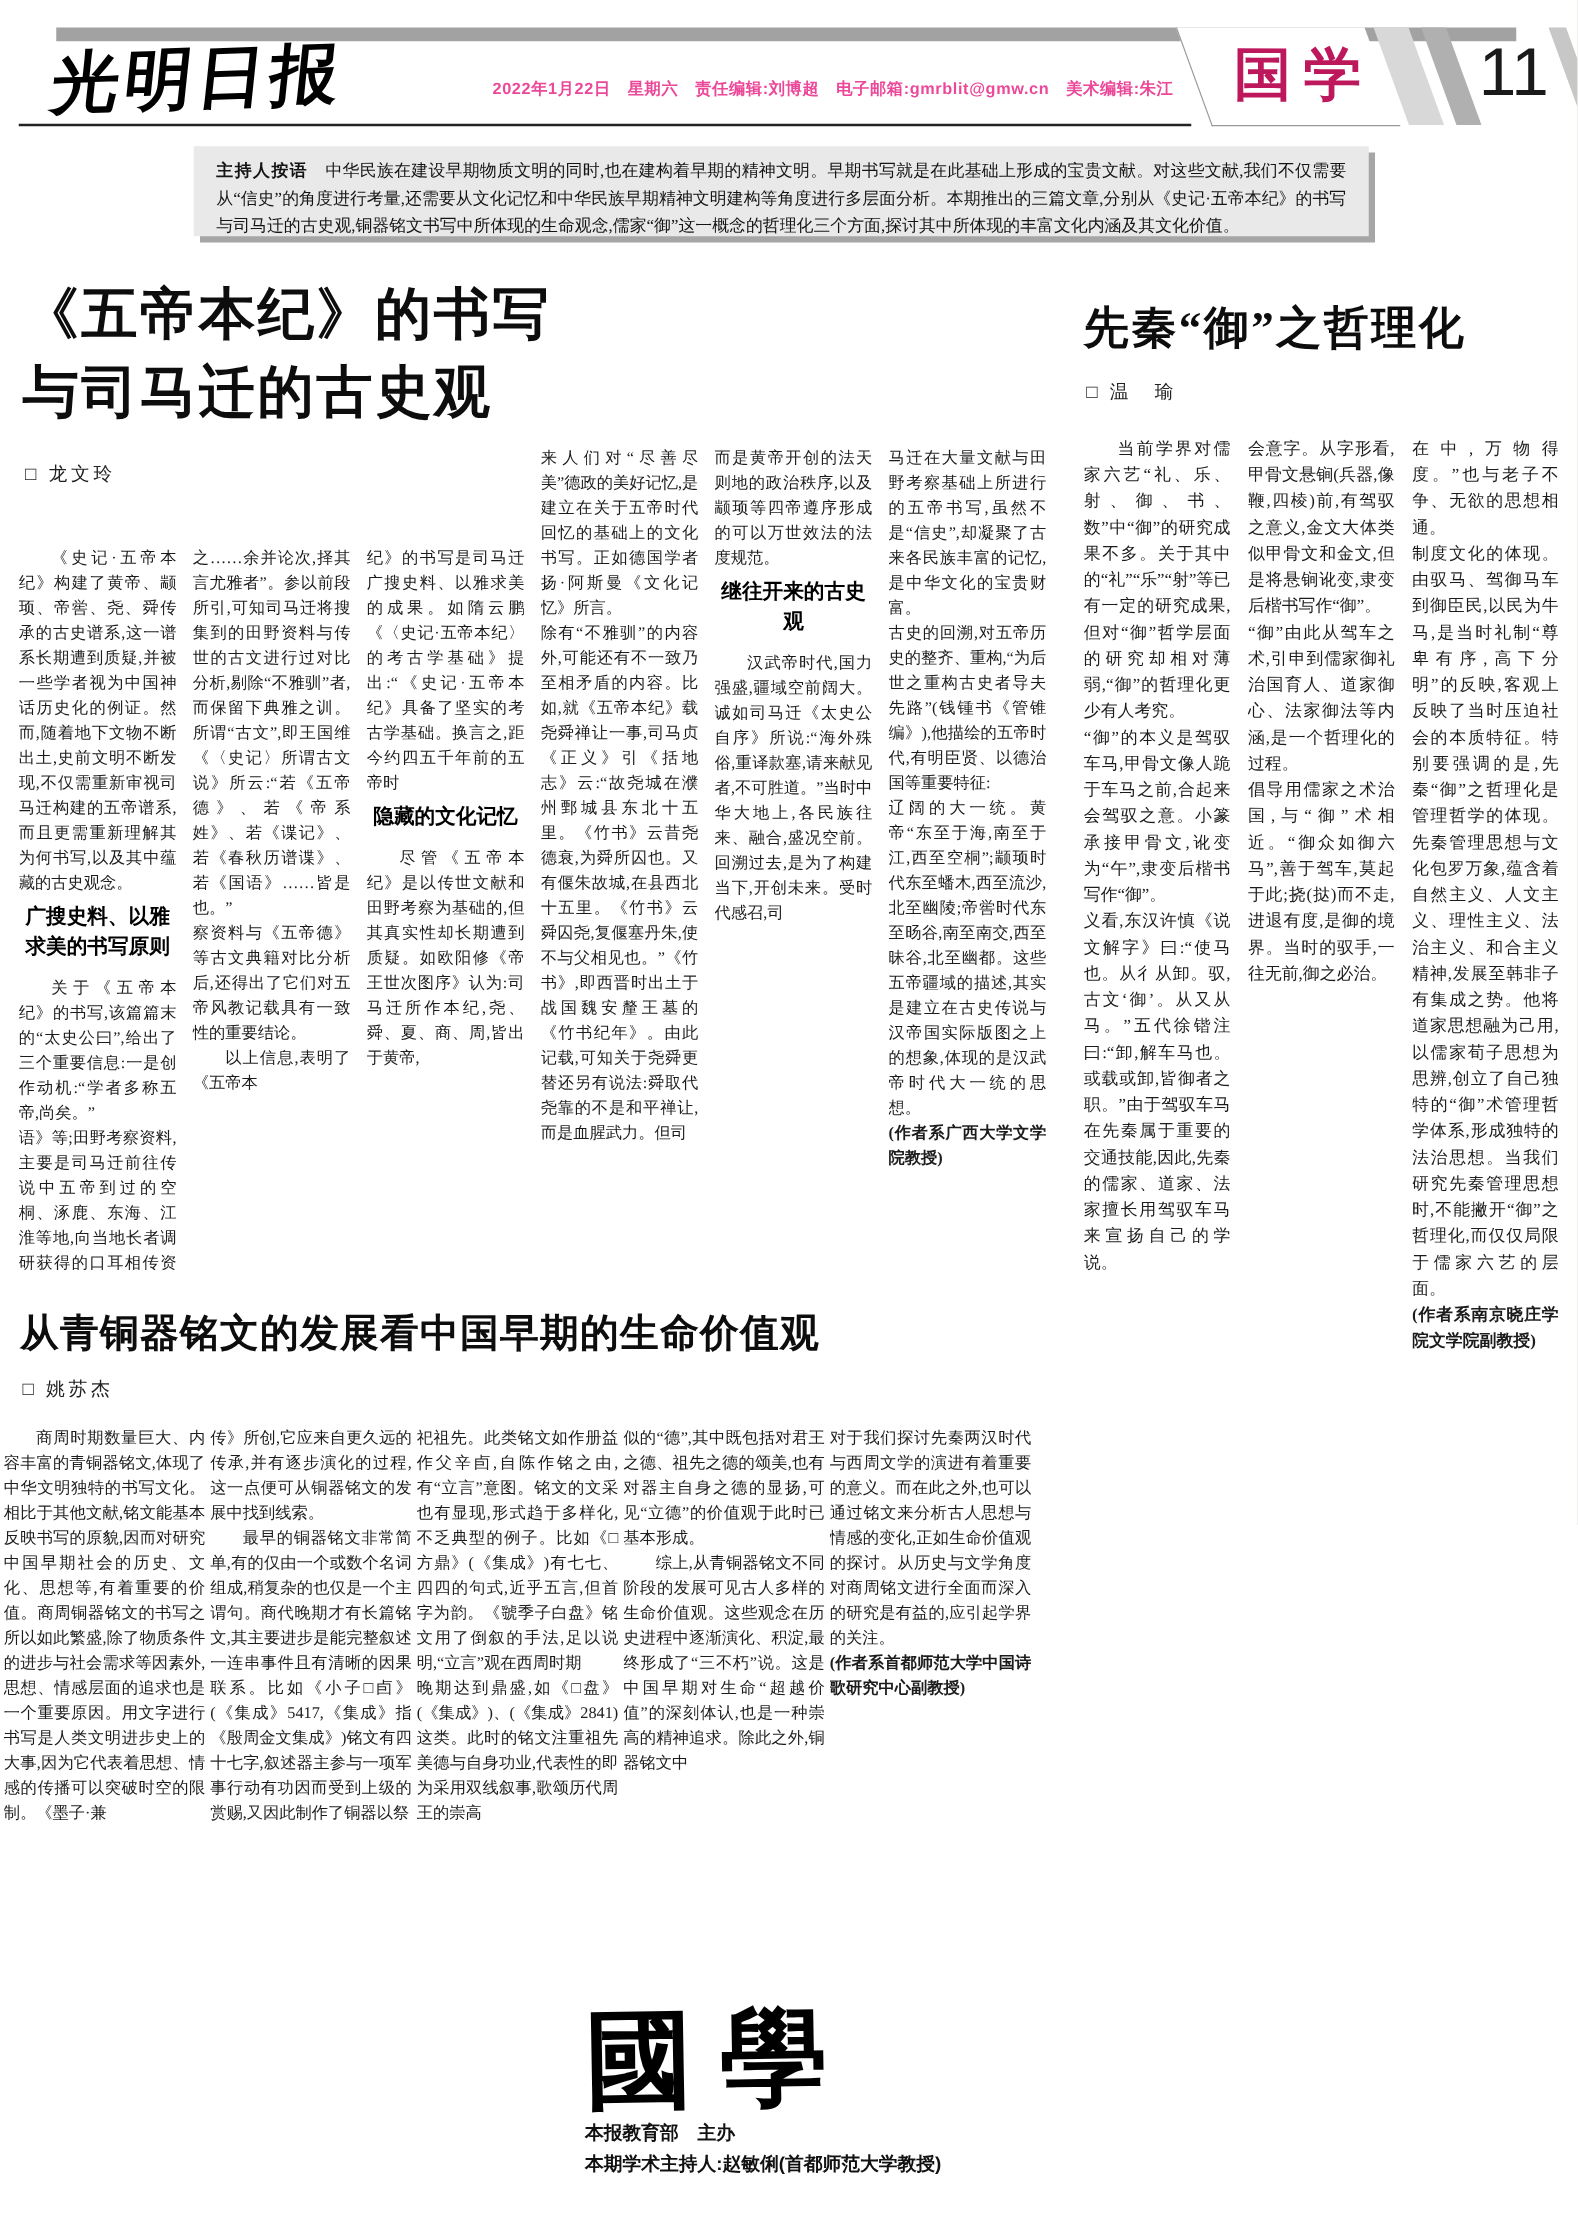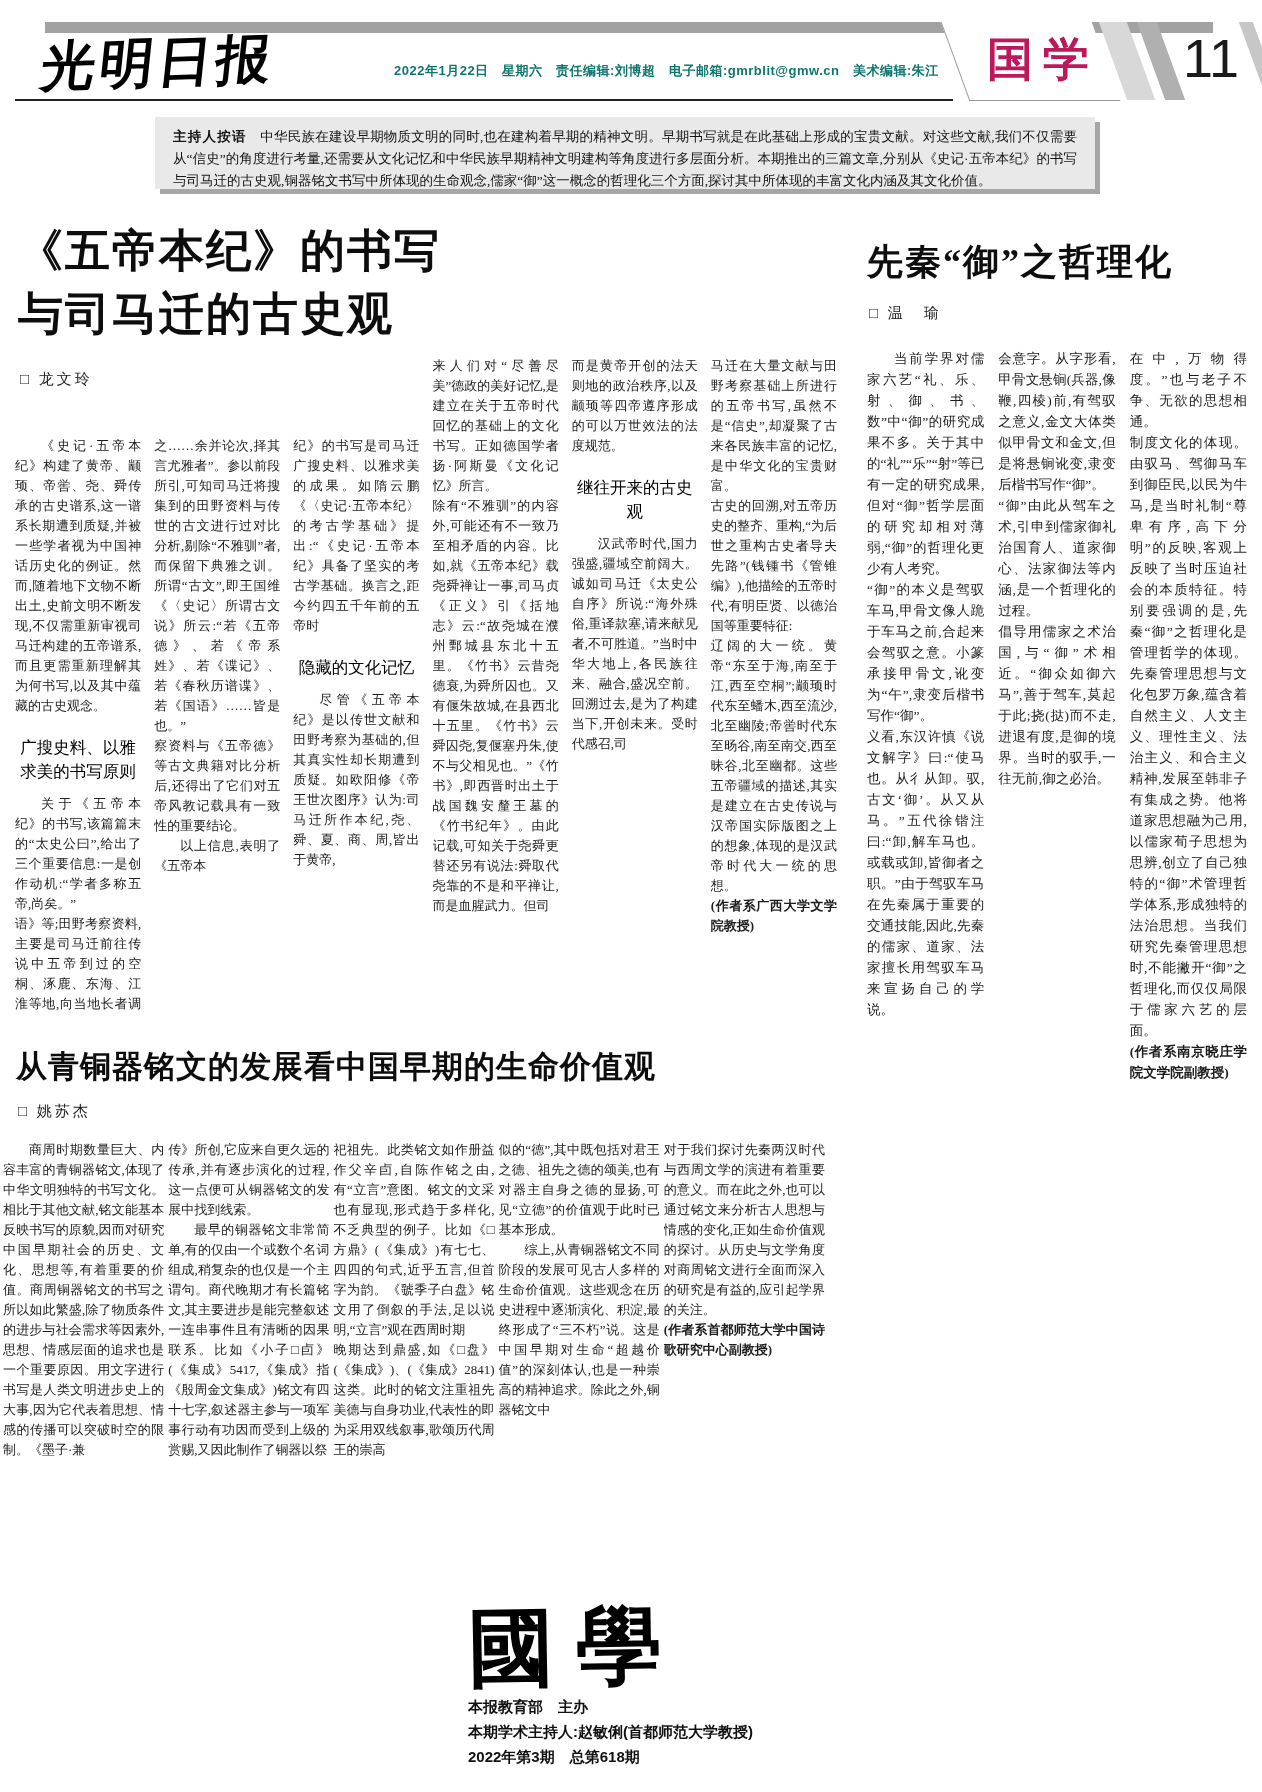--- a/index.html
+++ b/index.html
@@ -7,21 +7,21 @@
     position:relative;width:1262px;height:1792px;background:#ffffff;
     margin:0 auto;overflow:hidden;
     font-family:"Liberation Serif","DejaVu Serif",serif;color:#1c1c1c;
   }
   .abs{position:absolute;}
   
   #topbar{left:45px;top:22px;width:1168px;height:11px;background:#a2a2a2;}
   #masthead{left:42px;top:36px;font-size:54px;font-weight:bold;color:#000;
     transform:skewX(-8deg) rotate(-2deg);letter-spacing:4px;line-height:1;}
   #dateline{left:394px;top:62px;font-family:"Liberation Sans","DejaVu Sans",sans-serif;
-    font-size:13px;font-weight:bold;color:#0f766e;letter-spacing:.5px;}
+    font-size:13px;font-weight:bold;color:#ec4899;letter-spacing:.5px;}
   #headrule{left:15px;top:99px;width:938px;height:2px;background:#222;}
   #section-tab{left:935px;top:22px;width:300px;height:78px;}
   .skew{transform:skewX(20deg);}
   #tab-white{position:absolute;left:20px;top:0;width:150px;height:78px;background:#fff;
     border-left:1px solid #9a9a9a;border-bottom:1px solid #9a9a9a;}
   #tab-label{position:absolute;left:52px;top:8px;font-size:46px;font-weight:bold;
     color:#be185d;letter-spacing:10px;line-height:1.3;}
   .stripe{position:absolute;top:0;height:78px;}
   #stripe1{left:178px;width:28px;background:#d8d8d8;}
   #stripe2{left:216px;width:20px;background:#b0b0b0;}
@@ -42,22 +42,22 @@
   .byline{font-size:15px;color:#222;letter-spacing:3px;}
   #a1-byline{left:20px;top:370px;}
   #a2-byline{left:869px;top:304px;}
   #a3-byline{left:18px;top:1102px;}
   
   .zone{display:flex;}
   .col{flex:1 1 0;overflow:hidden;font-size:13px;line-height:20px;
     text-align:justify;color:#1c1c1c;}
   .col p{margin:0;}
   .para.indent{text-indent:2em;}
-  .colsub{font-family:"Liberation Sans","DejaVu Sans",sans-serif;font-weight:normal;
-    font-size:16.5px;text-align:center;margin:19px 0 11px 0;line-height:24px;color:#000;}
+  .colsub{font-family:"Liberation Sans","DejaVu Sans",sans-serif;font-weight:bold;
+    font-size:16.5px;text-align:center;margin:5px 0 11px 0;line-height:24px;color:#000;}
   .credit{font-weight:bold;margin-top:4px;}
   #zone-main{left:15px;top:356px;width:822px;height:660px;gap:13px;}
   #zone-main .col:nth-child(-n+3){padding-top:80px;box-sizing:border-box;}
   #zone-right{left:867px;top:348px;width:380px;height:1424px;gap:14px;}
   #zone-right .col{font-size:13.5px;line-height:21px;}
   #zone-bottom{left:3px;top:1140px;width:822px;height:648px;gap:4px;}
   #zone-bottom .col:nth-child(4),#zone-bottom .col:nth-child(5){height:455px;}
   
   #guoxue-box{left:468px;top:1598px;width:372px;height:190px;text-align:left;background:#fff;}
   #guoxue-logo{font-size:86px;font-weight:900;letter-spacing:22px;line-height:96px;
@@ -168,16 +168,15 @@
       <div class="col">
         <p class="para">对于我们探讨先秦两汉时代与西周文学的演进有着重要的意义。而在此之外,也可以通过铭文来分析古人思想与情感的变化,正如生命价值观的探讨。从历史与文学角度对商周铭文进行全面而深入的研究是有益的,应引起学界的关注。</p>
         <p class="credit">(作者系首都师范大学中国诗歌研究中心副教授)</p>
       </div>
     </div>
 
   <div id="guoxue-box" class="abs">
     <div id="guoxue-logo">國學</div>
     <div class="gx-line">本报教育部　主办</div>
     <div class="gx-line">本期学术主持人:赵敏俐(首都师范大学教授)</div>
-    <div class="gx-line">2022年第3期　总第618期</div>
   </div>
 
 </div>
 
 </body></html>

